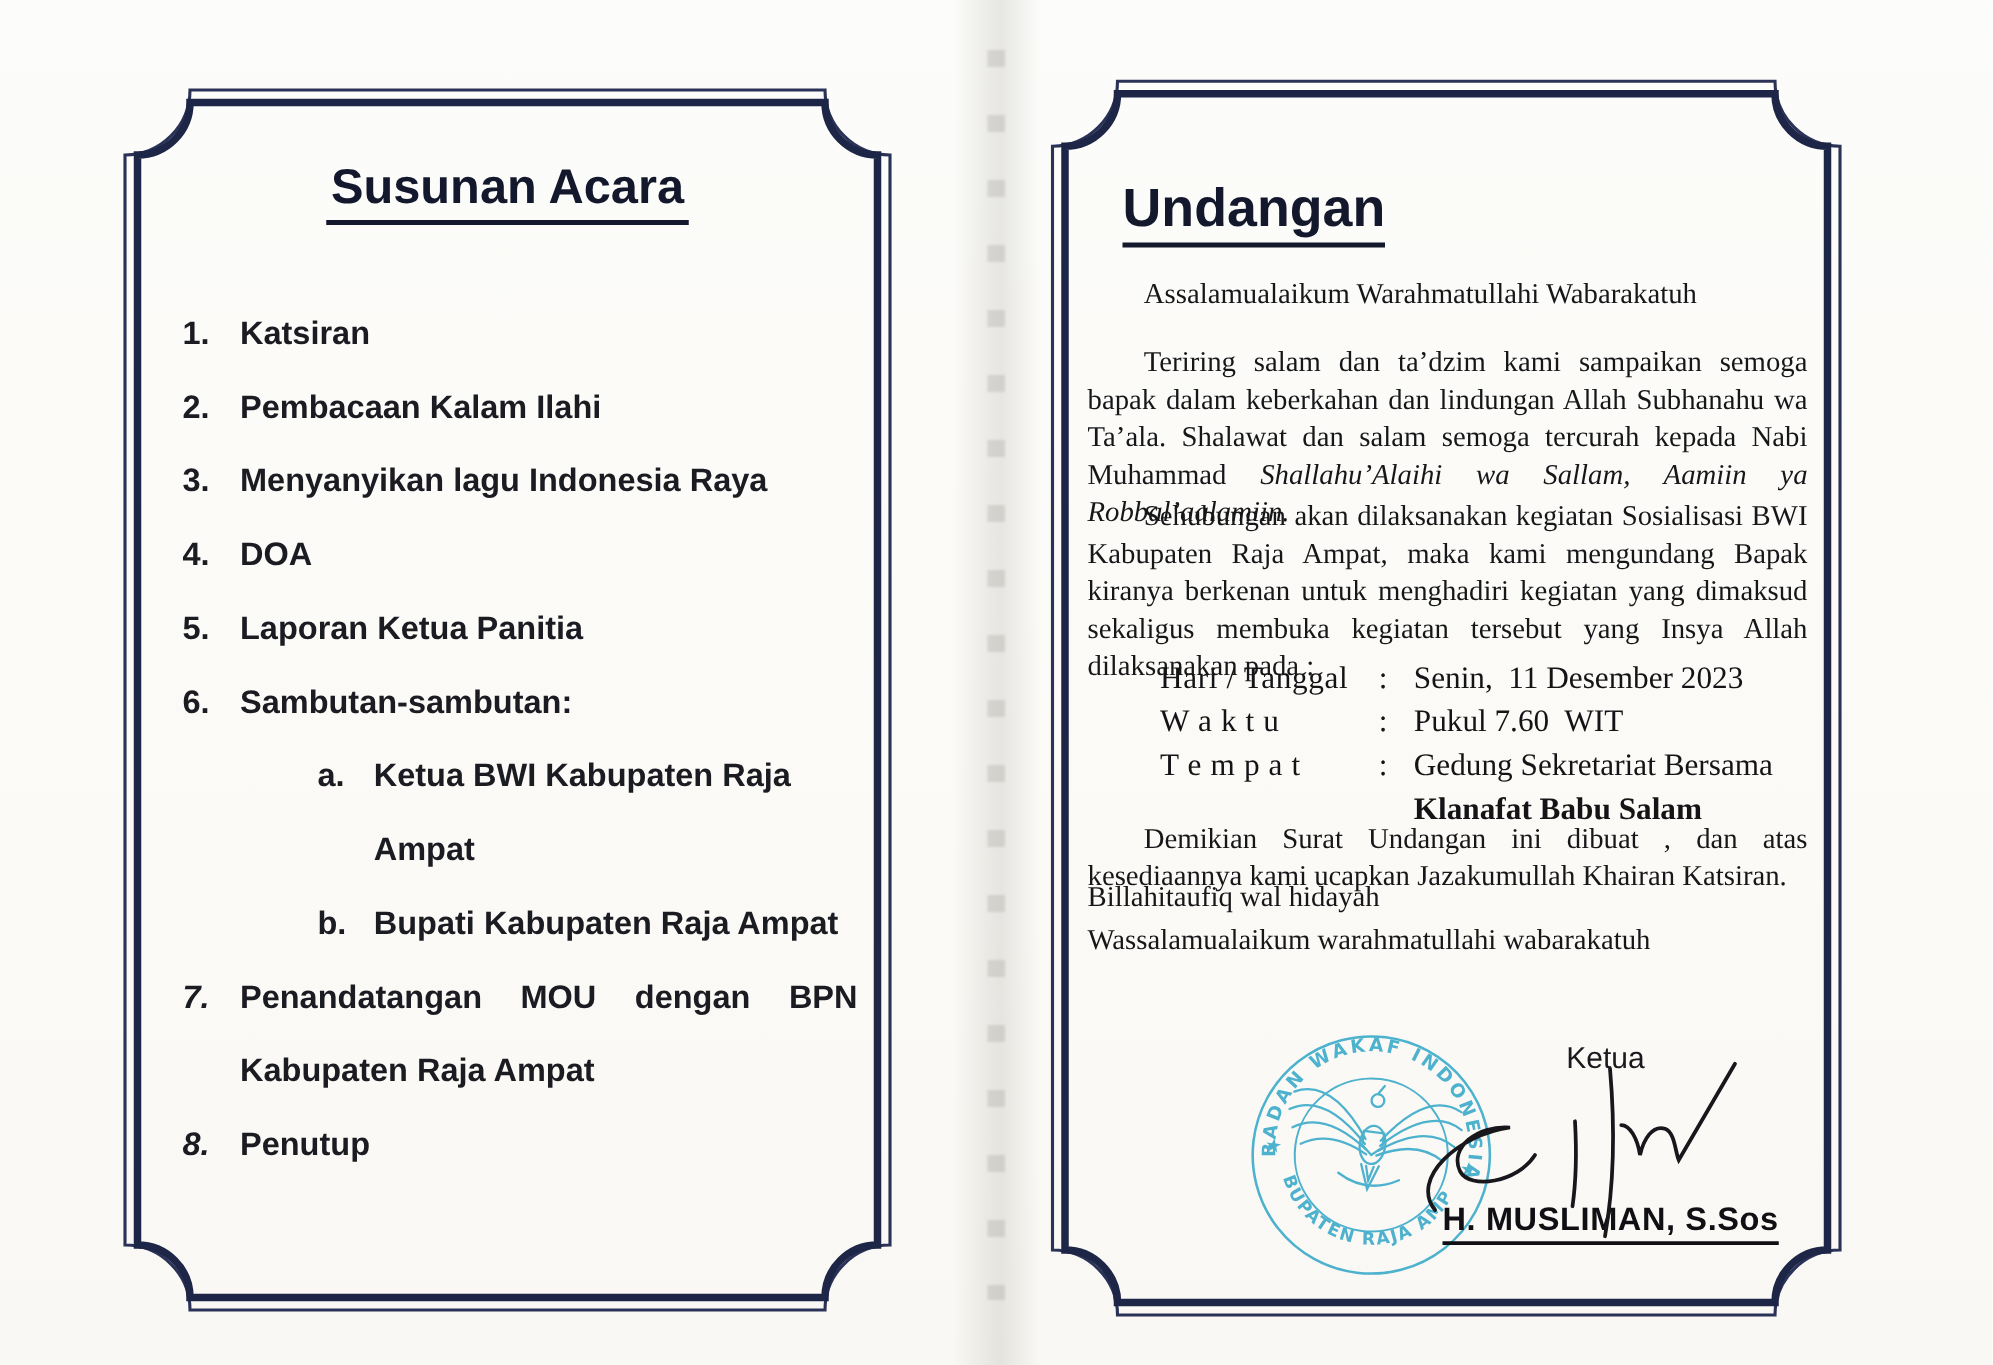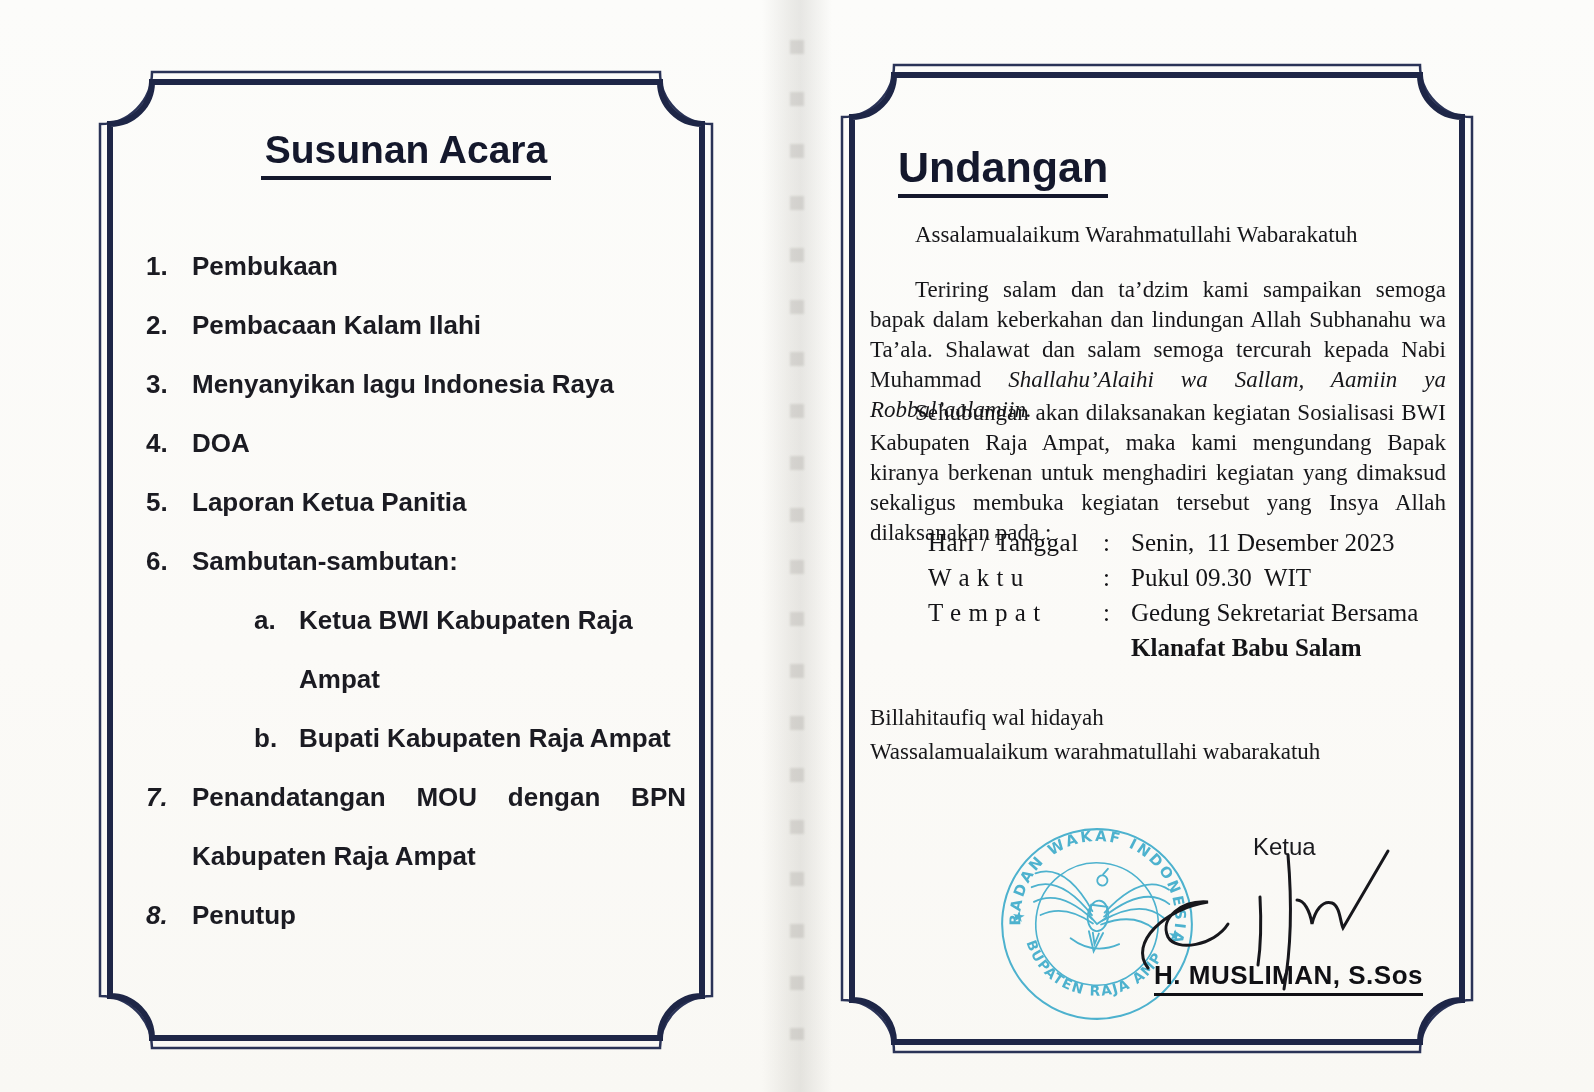--- a/index.html
+++ b/index.html
@@ -84,21 +84,21 @@
       <path d="M 62 20 H 570 A 42 42 0 0 0 612 62 V 934 A 42 42 0 0 0 570 976 H 62 A 42 42 0 0 0 20 934 V 62 A 42 42 0 0 0 62 20 Z" fill="none" stroke="#1e2647" stroke-width="6"></path>
     </svg>
 
     <div class="agenda-title-wrap">
       <span class="agenda-title">Susunan Acara</span>
     </div>
 
     <div class="agenda-list">
       <div class="agenda-row">
         <span class="num">1.</span>
-        <span class="lab">Pembukaan</span>
+        <span class="lab">Katsiran</span>
       </div>
       <div class="agenda-row">
         <span class="num">2.</span>
         <span class="lab">Pembacaan Kalam Ilahi</span>
       </div>
       <div class="agenda-row">
         <span class="num">3.</span>
         <span class="lab">Menyanyikan lagu Indonesia Raya</span>
       </div>
       <div class="agenda-row">
@@ -148,30 +148,31 @@
 
     <div class="details serif">
       <div class="detail-row">
         <span class="dlabel">Hari / Tanggal</span>
         <span class="dcolon">:</span>
         <span class="dvalue">Senin,  11 Desember 2023</span>
       </div>
       <div class="detail-row">
         <span class="dlabel">W a k t u</span>
         <span class="dcolon">:</span>
-        <span class="dvalue">Pukul 09.30  WIT</span>
+        <span class="dvalue">Pukul 7.60  WIT</span>
       </div>
       <div class="detail-row">
         <span class="dlabel">T e m p a t</span>
         <span class="dcolon">:</span>
         <span class="dvalue">Gedung Sekretariat Bersama</span>
       </div>
       <div class="detail-value2">Klanafat Babu Salam</div>
     </div>
 
+    <p class="para para-close serif">Demikian Surat Undangan ini dibuat , dan atas kesediaannya kami ucapkan Jazakumullah Khairan Katsiran.</p>
 
     <div class="tagline serif">Billahitaufiq wal hidayah</div>
     <div class="closing-salam serif">Wassalamualaikum warahmatullahi wabarakatuh</div>
 
     <div class="role-label">Ketua</div>
 
     <svg class="stamp-svg" viewBox="0 0 200 200">
       <g fill="none" stroke="#3faccb" stroke-width="2">
         <circle cx="100" cy="100" r="93"></circle>
         <circle cx="100" cy="100" r="60" stroke-width="1.6"></circle>

